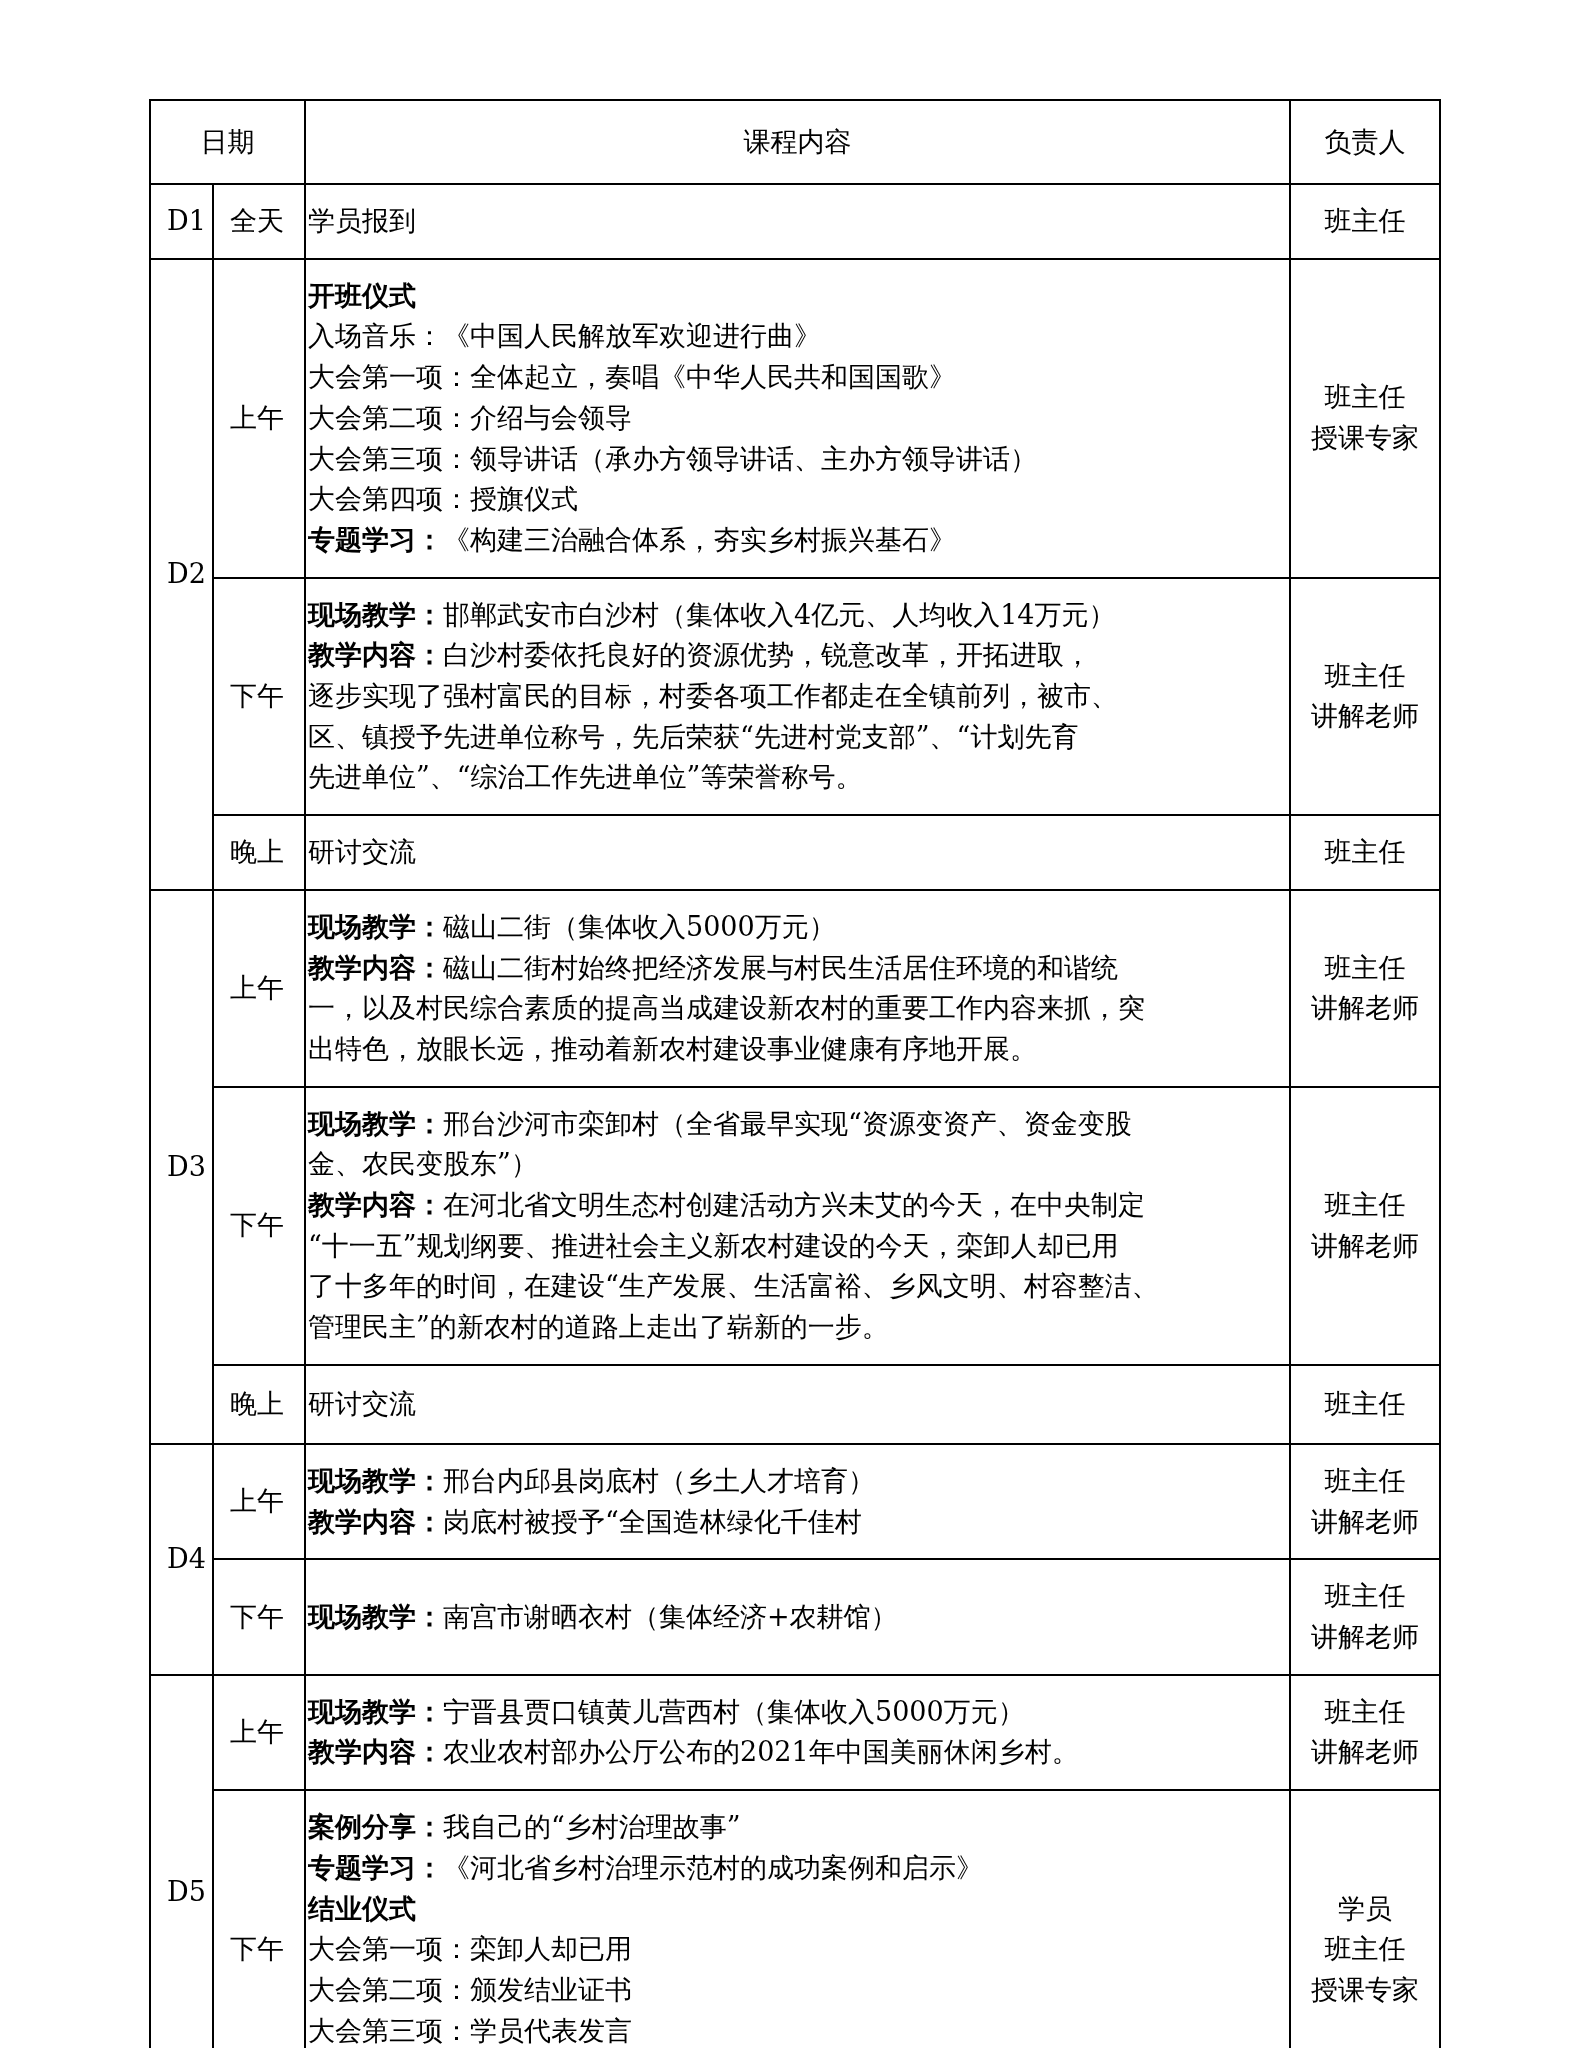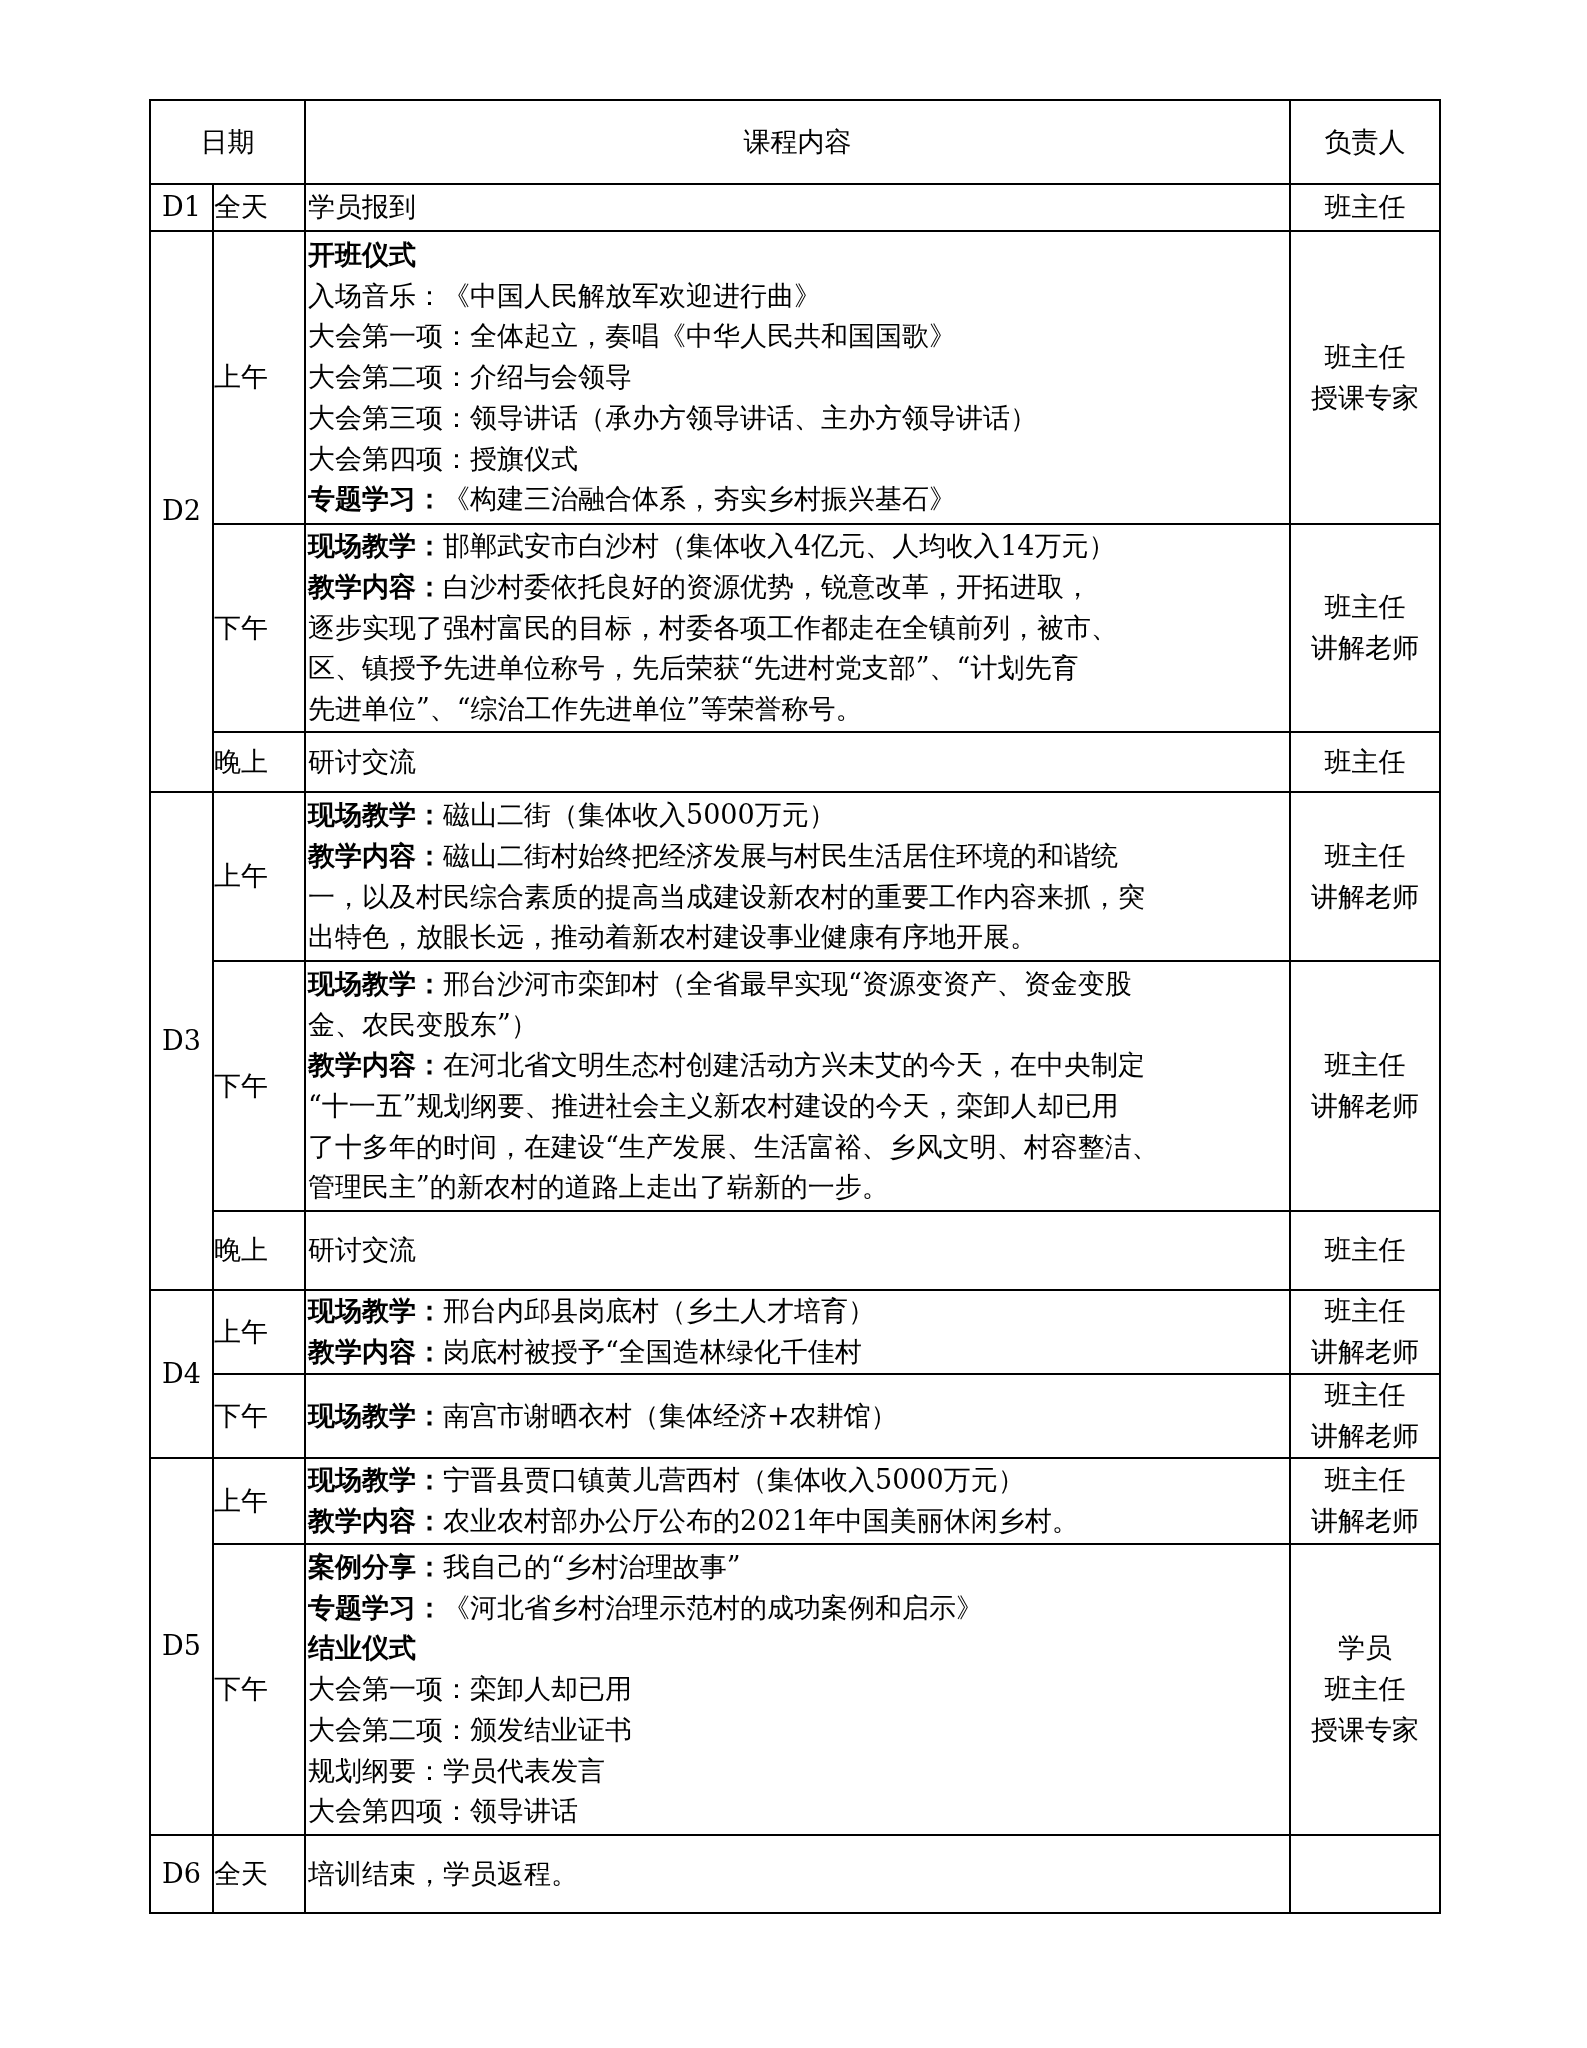--- a/index.html
+++ b/index.html
@@ -1,20 +1,20 @@
 <!DOCTYPE html>
 <html><head>
 <meta charset="utf-8">
 <style>
   html, body { margin:0; padding:0; background:#ffffff; }
   body { width:1587px; height:2048px; position:relative; overflow:hidden;
          font-family:"DejaVu Serif","Liberation Serif",serif; color:#000; }
   table.sched { position:absolute; left:149px; top:99px; width:1290px;
          border-collapse:collapse; table-layout:fixed; }
-  table.sched td { border:2px solid #000; padding:0; font-size:27px; line-height:40.7px;
+  table.sched td { border:2px solid #000; padding:16px; font-size:27px; line-height:40.7px;
          vertical-align:middle; }
   .c-day { text-align:center; }
   .c-period { }
   .c-owner { text-align:center; }
   .c-content { text-align:left; padding-left:2px !important; }
   .hdr td { text-align:center; }
   .line { display:block; white-space:nowrap; }
   .lbl { font-weight:bold; }
   .owner-line { display:block; }
 </style>
@@ -156,21 +156,21 @@
   </tr>
 
   <tr style="height:291px">
     <td class="c-period">下午</td>
     <td class="c-content">
       <span class="line"><span class="lbl">案例分享：</span><span>我自己的“乡村治理故事”</span></span>
       <span class="line"><span class="lbl">专题学习：</span><span>《河北省乡村治理示范村的成功案例和启示》</span></span>
       <span class="line"><span class="lbl">结业仪式</span></span>
       <span class="line"><span>大会第一项：栾卸人却已用</span></span>
       <span class="line"><span>大会第二项：颁发结业证书</span></span>
-      <span class="line"><span>规划纲要：学员代表发言</span></span>
+      <span class="line"><span>大会第三项：学员代表发言</span></span>
       <span class="line"><span>大会第四项：领导讲话</span></span>
     </td>
     <td class="c-owner">
       <span class="owner-line">学员</span>
       <span class="owner-line">班主任</span>
       <span class="owner-line">授课专家</span>
     </td>
   </tr>
 
   <tr style="height:78px">

